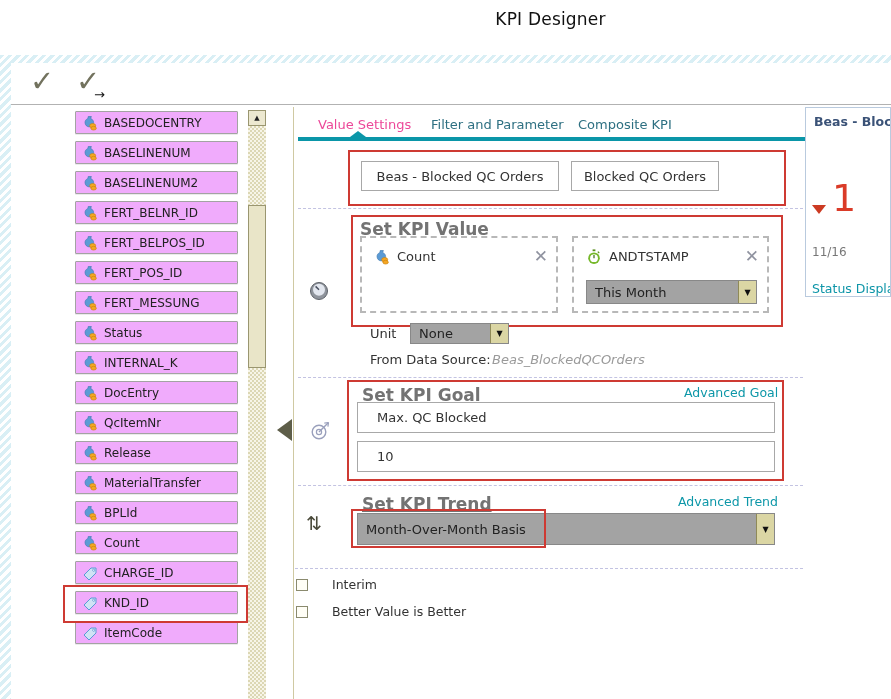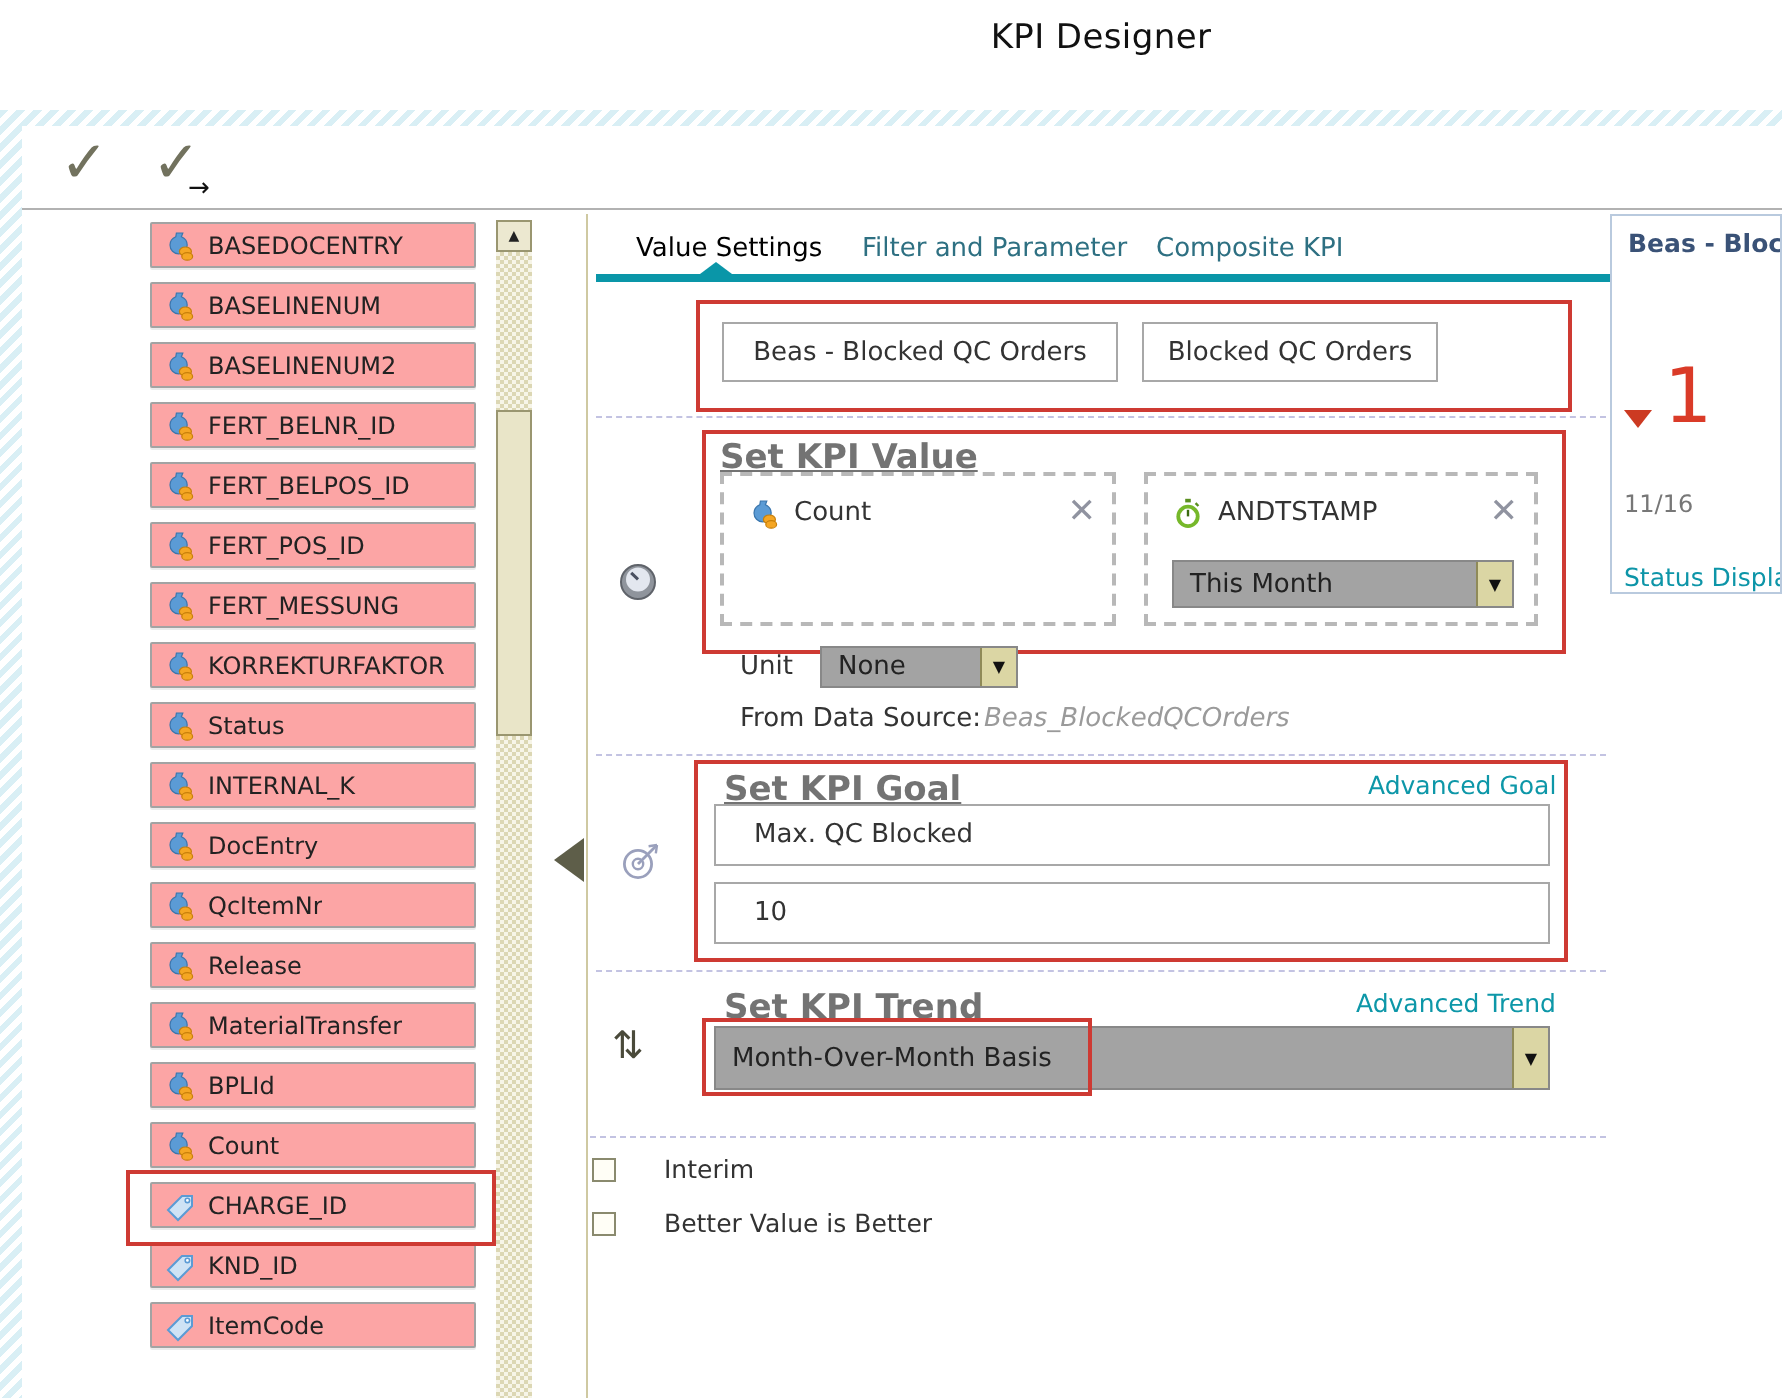--- a/index.html
+++ b/index.html
@@ -18,21 +18,21 @@
   .frame-top{left:0;top:55px;width:891px;height:8px;}
   .frame-left{left:0;top:55px;width:11px;height:644px;}
   .toolbar-line{left:11px;top:104px;width:880px;height:1px;background:#b2b2b2;}
   .tool-check{top:66px;font-size:29px;font-weight:bold;color:#72725e;cursor:pointer;line-height:30px;}
   .tool-check .mini-arrow{position:absolute;left:18px;top:14px;font-size:13px;font-weight:normal;color:#111;}
 
   
   .field-list{left:75px;top:111px;width:163px;}
   .field-item{
     box-sizing:border-box;width:163px;height:23px;margin-bottom:7px;
-    border:1px solid #a3a3a3;border-radius:1px;background:#fca5a5;
+    border:1px solid #a3a3a3;border-radius:1px;background:#f0abfc;
     display:flex;align-items:center;padding-left:6px;cursor:pointer;
     box-shadow:0 1px 0 rgba(0,0,0,0.08);
   }
   .field-item .f-icon{width:16px;height:16px;margin-right:6px;flex:none;}
   .field-item .f-label{font-size:12px;color:#222;white-space:nowrap;overflow:hidden;}
   .count-highlight{left:63px;top:585px;width:181px;height:34px;border:2px solid #ce3a33;background:transparent;pointer-events:none;}
 
   
   .sb-track{left:248px;top:110px;width:18px;height:589px;
     background:#f7f5e8;
@@ -40,21 +40,21 @@
                      linear-gradient(45deg,#dcd7b4 25%,transparent 25%,transparent 75%,#dcd7b4 75%);
     background-size:4px 4px;background-position:0 0,2px 2px;}
   .sb-up{left:248px;top:110px;width:18px;height:16px;box-sizing:border-box;background:#ece8d0;border:1px solid #9a9670;
     display:flex;align-items:center;justify-content:center;font-size:7px;color:#222;cursor:pointer;}
   .sb-thumb{left:248px;top:205px;width:18px;height:163px;box-sizing:border-box;background:#e9e5c8;border:1px solid #9a9670;cursor:grab;}
   .collapse-tri{left:277px;top:419px;width:0;height:0;border-right:15px solid #5e5e49;border-top:11px solid transparent;border-bottom:11px solid transparent;cursor:pointer;}
   .v-divider{left:293px;top:107px;width:1px;height:592px;background:#cfc9a2;}
 
   
   .tab{top:117px;font-size:13px;cursor:pointer;color:#2e7082;}
-  .tab.active{color:#000000;}
+  .tab.active{color:#ec4899;}
   .tab-underline{left:298px;top:137px;width:507px;height:4px;background:#0a96a8;}
   .tab-marker{left:350px;top:131px;width:0;height:0;border-bottom:6px solid #0a96a8;border-left:8px solid transparent;border-right:8px solid transparent;}
 
   
   .red-box{border:2px solid #ce3a33;box-sizing:border-box;pointer-events:none;}
   .sep-dashed{height:0;border-top:1px dashed #c3c3e2;}
   .sec-title{font-size:17px;font-weight:bold;color:#737373;text-decoration:underline;}
   .adv-link{font-size:12.5px;color:#0d97a8;cursor:pointer;}
   .tbox{box-sizing:border-box;border:1px solid #a8a8a8;background:#fff;font-size:13px;color:#333;display:flex;align-items:center;}
   .tbox.center{justify-content:center;}
@@ -152,28 +152,20 @@
           <ellipse cx="11.6" cy="13.2" rx="2.7" ry="1.9" fill="#f5a623" stroke="#c77f0a" stroke-width="0.6"></ellipse>
         </svg></span>
     <span class="f-label">FERT_MESSUNG</span>
   </div>
     <div class="field-item">
     <span class="f-icon"><svg width="16" height="16" viewBox="0 0 16 16">
           <path d="M6.2 1.5 h3.2 l-0.7 1.9 c1.8 0.8 2.9 2.3 2.9 4.1 0 2.5-1.9 4.4-4.3 4.4 s-4.3-1.9-4.3-4.4 c0-1.8 1.1-3.3 2.9-4.1 z" fill="#5b9bd5" stroke="#3a76ad" stroke-width="0.6"></path>
           <ellipse cx="10.7" cy="10.7" rx="3" ry="2.2" fill="#f5a623" stroke="#c77f0a" stroke-width="0.6"></ellipse>
           <ellipse cx="11.6" cy="13.2" rx="2.7" ry="1.9" fill="#f5a623" stroke="#c77f0a" stroke-width="0.6"></ellipse>
         </svg></span>
-    <span class="f-label">KORREKTURFAKTOR</span>
-  </div>
-    <div class="field-item">
-    <span class="f-icon"><svg width="16" height="16" viewBox="0 0 16 16">
-          <path d="M6.2 1.5 h3.2 l-0.7 1.9 c1.8 0.8 2.9 2.3 2.9 4.1 0 2.5-1.9 4.4-4.3 4.4 s-4.3-1.9-4.3-4.4 c0-1.8 1.1-3.3 2.9-4.1 z" fill="#5b9bd5" stroke="#3a76ad" stroke-width="0.6"></path>
-          <ellipse cx="10.7" cy="10.7" rx="3" ry="2.2" fill="#f5a623" stroke="#c77f0a" stroke-width="0.6"></ellipse>
-          <ellipse cx="11.6" cy="13.2" rx="2.7" ry="1.9" fill="#f5a623" stroke="#c77f0a" stroke-width="0.6"></ellipse>
-        </svg></span>
     <span class="f-label">Status</span>
   </div>
     <div class="field-item">
     <span class="f-icon"><svg width="16" height="16" viewBox="0 0 16 16">
           <path d="M6.2 1.5 h3.2 l-0.7 1.9 c1.8 0.8 2.9 2.3 2.9 4.1 0 2.5-1.9 4.4-4.3 4.4 s-4.3-1.9-4.3-4.4 c0-1.8 1.1-3.3 2.9-4.1 z" fill="#5b9bd5" stroke="#3a76ad" stroke-width="0.6"></path>
           <ellipse cx="10.7" cy="10.7" rx="3" ry="2.2" fill="#f5a623" stroke="#c77f0a" stroke-width="0.6"></ellipse>
           <ellipse cx="11.6" cy="13.2" rx="2.7" ry="1.9" fill="#f5a623" stroke="#c77f0a" stroke-width="0.6"></ellipse>
         </svg></span>
     <span class="f-label">INTERNAL_K</span>
   </div>

